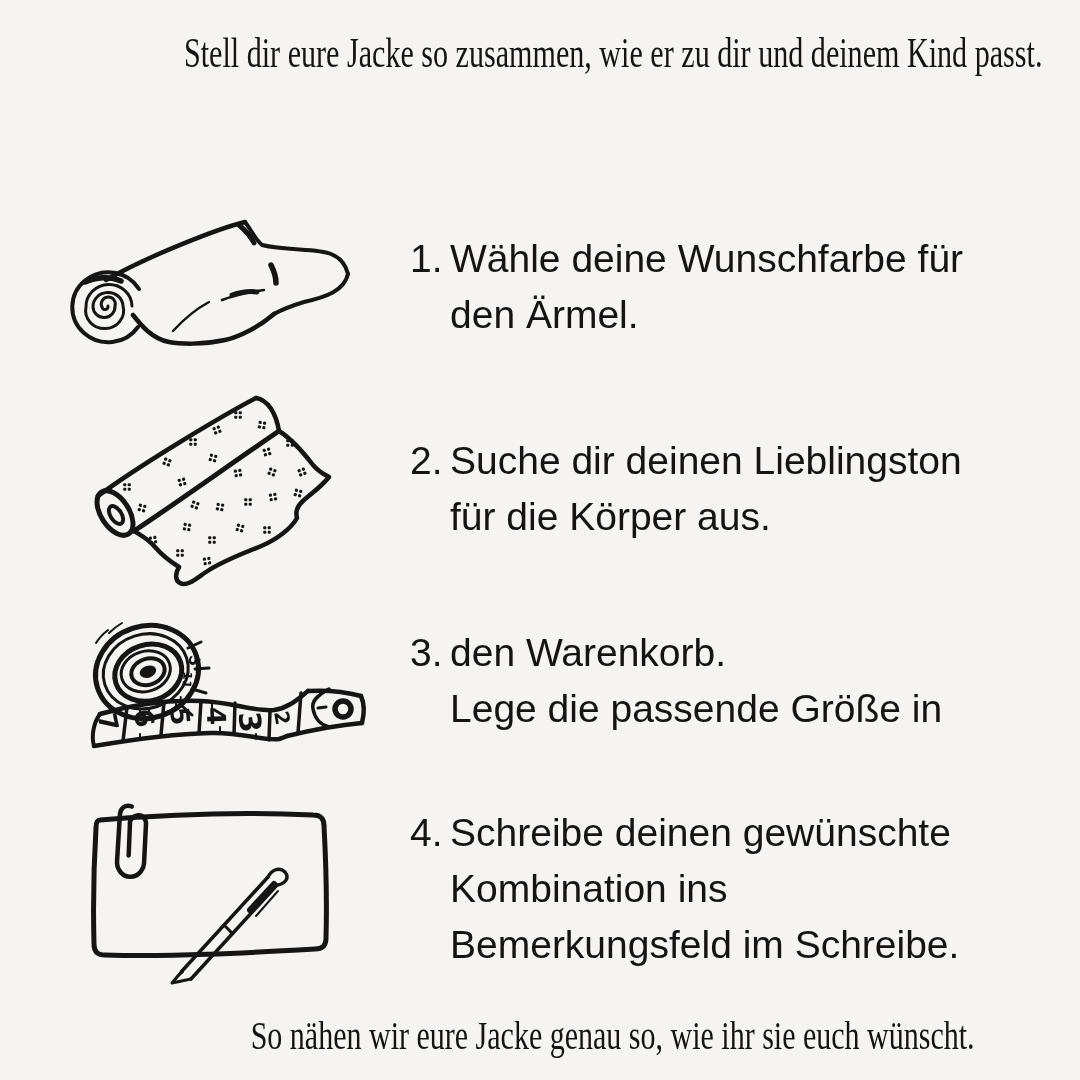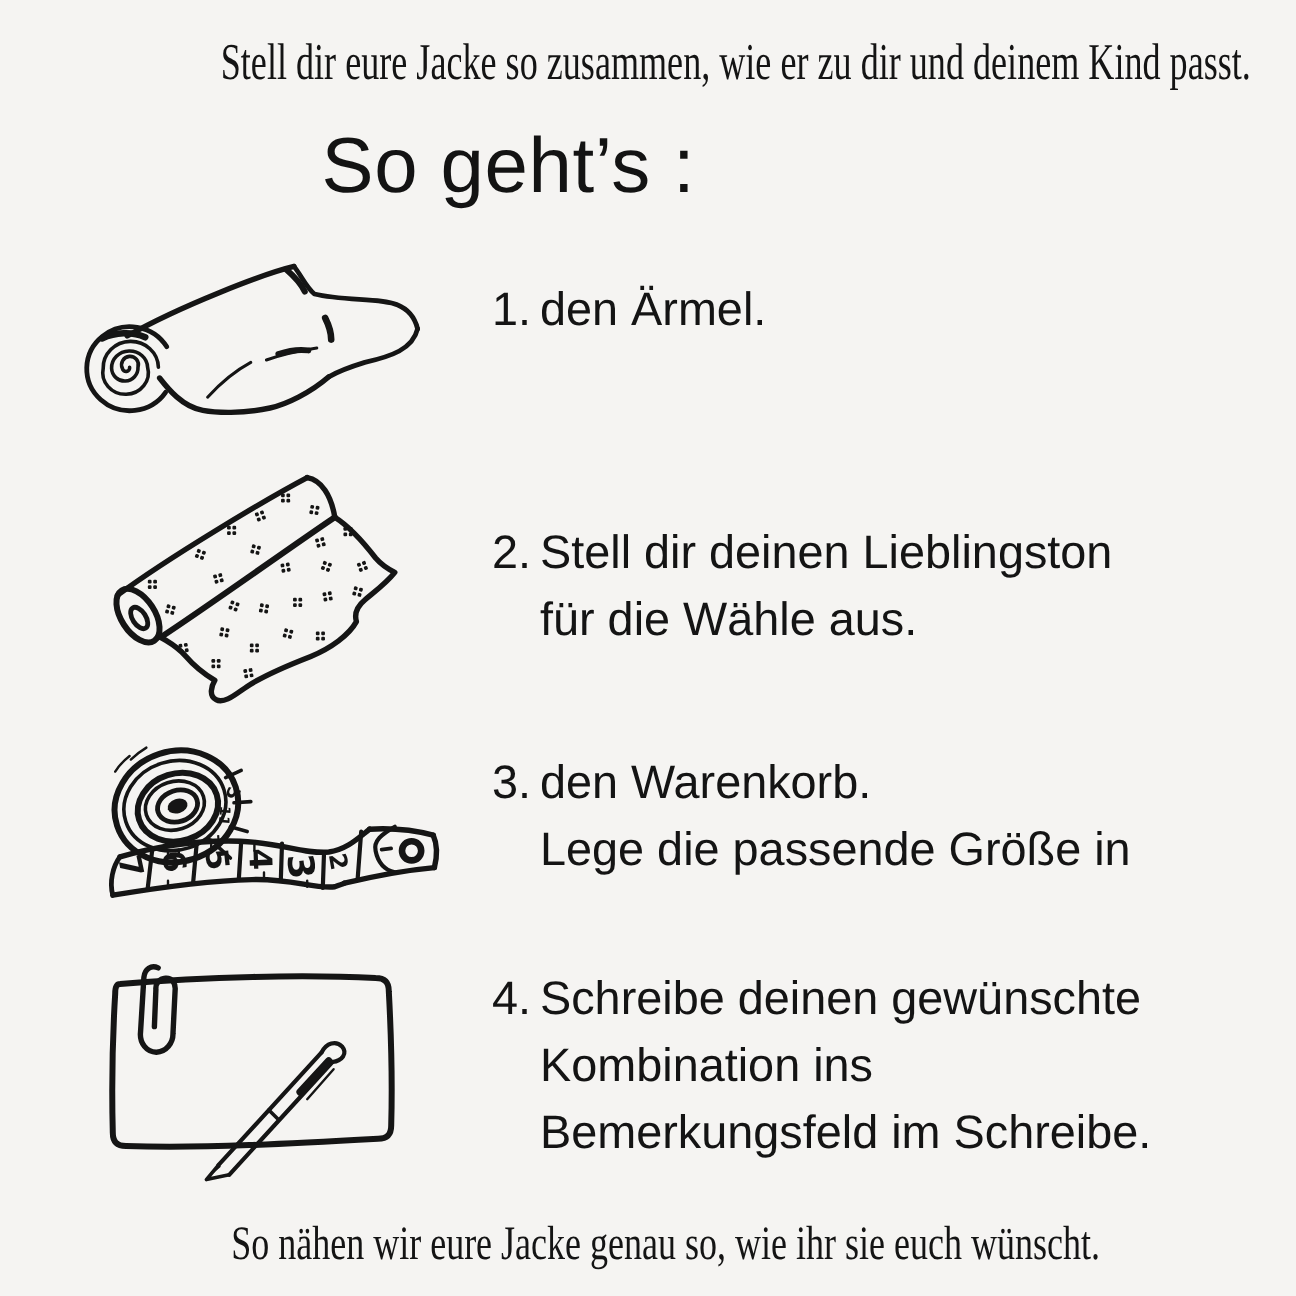--- a/index.html
+++ b/index.html
@@ -2,21 +2,21 @@
 <html><head>
 <meta charset="utf-8">
 <style>
   html,body{margin:0;padding:0;background:#f5f4f2;}
   .canvas{
     position:relative;width:1080px;height:1080px;background:#f5f4f2;
     overflow:hidden;color:#161616;
     font-family:"Liberation Sans",sans-serif;
   }
   .serif-line{
-    position:absolute;left:0;width:1080px;text-align:center;
+    position:absolute;left:0;width:1080px;text-align:right;
     font-family:"Liberation Serif",serif;color:#141414;white-space:nowrap;
   }
   .serif-inner{display:inline-block;transform-origin:50% 50%;}
   .tagline-top{top:28px;font-size:43px;}
   .tagline-top .serif-inner{transform:scaleX(0.70);}
   .tagline-bottom{top:1012px;font-size:40px;padding-left:15px;}
   .tagline-bottom .serif-inner{transform:scaleX(0.75);}
   .title{
     position:absolute;left:268px;top:100px;font-size:65px;
     letter-spacing:0.5px;color:#131313;white-space:nowrap;
@@ -45,21 +45,20 @@
 </style>
 </head>
 <body>
 
 <div class="canvas">
 
   <div class="serif-line tagline-top">
     <span class="serif-inner">Stell dir eure Jacke so zusammen, wie er zu dir und deinem Kind passt.</span>
   </div>
 
-  <div class="title">So geht’s :</div>
 
   <div class="icon icon-1">
     <svg width="320" height="155" viewBox="0 0 320 155">
       <g>
         <path d="M46,77 C90,52 160,25 185,19" stroke-width="4.5"></path>
         <path d="M185,19 C192,28 195,36 202,42 C226,48 258,45 271,51 C281,55 286,63 288,71" stroke-width="4"></path>
         <path d="M288,71 C284,88 266,94 244,99 C231,103 221,107 214,111" stroke-width="4"></path>
         <path d="M214,111 C199,124 179,134 165,137 C142,142 120,141 109,139 C92,136 80,121 73,112" stroke-width="4.5"></path>
         <path d="M79,86 A36,35 0 1 0 78,124" stroke-width="4"></path>
         <path d="M48,103 a3,3 0 1 1 -6,1 a7,7 0 1 1 13,-1 a11,11 0 1 1 -22,1 a15,14 0 1 1 30,-1 a19,18 0 1 1 -37,1 a23,22 0 1 1 46,-1" stroke-width="3"></path>
@@ -187,29 +186,30 @@
         <path d="M152,132 L160,140" stroke-width="3"></path>
         <path d="M178,117 L202,91" stroke-width="6"></path>
         <path d="M184,123 L206,98" stroke-width="2"></path>
       </g>
     </svg>
   </div>
 
   <div class="step-text step-1-text">
     <div class="step-num">1.</div>
     <div class="step-lines">
+      <div>Wähle deine Wunschfarbe für</div>
       <div>den Ärmel.</div>
     </div>
   </div>
 
   <div class="step-text step-2-text">
     <div class="step-num">2.</div>
     <div class="step-lines">
-      <div>Stell dir deinen Lieblingston</div>
-      <div>für die Wähle aus.</div>
+      <div>Suche dir deinen Lieblingston</div>
+      <div>für die Körper aus.</div>
     </div>
   </div>
 
   <div class="step-text step-3-text">
     <div class="step-num">3.</div>
     <div class="step-lines">
       <div>den Warenkorb.</div>
       <div>Lege die passende Größe in</div>
     </div>
   </div>

